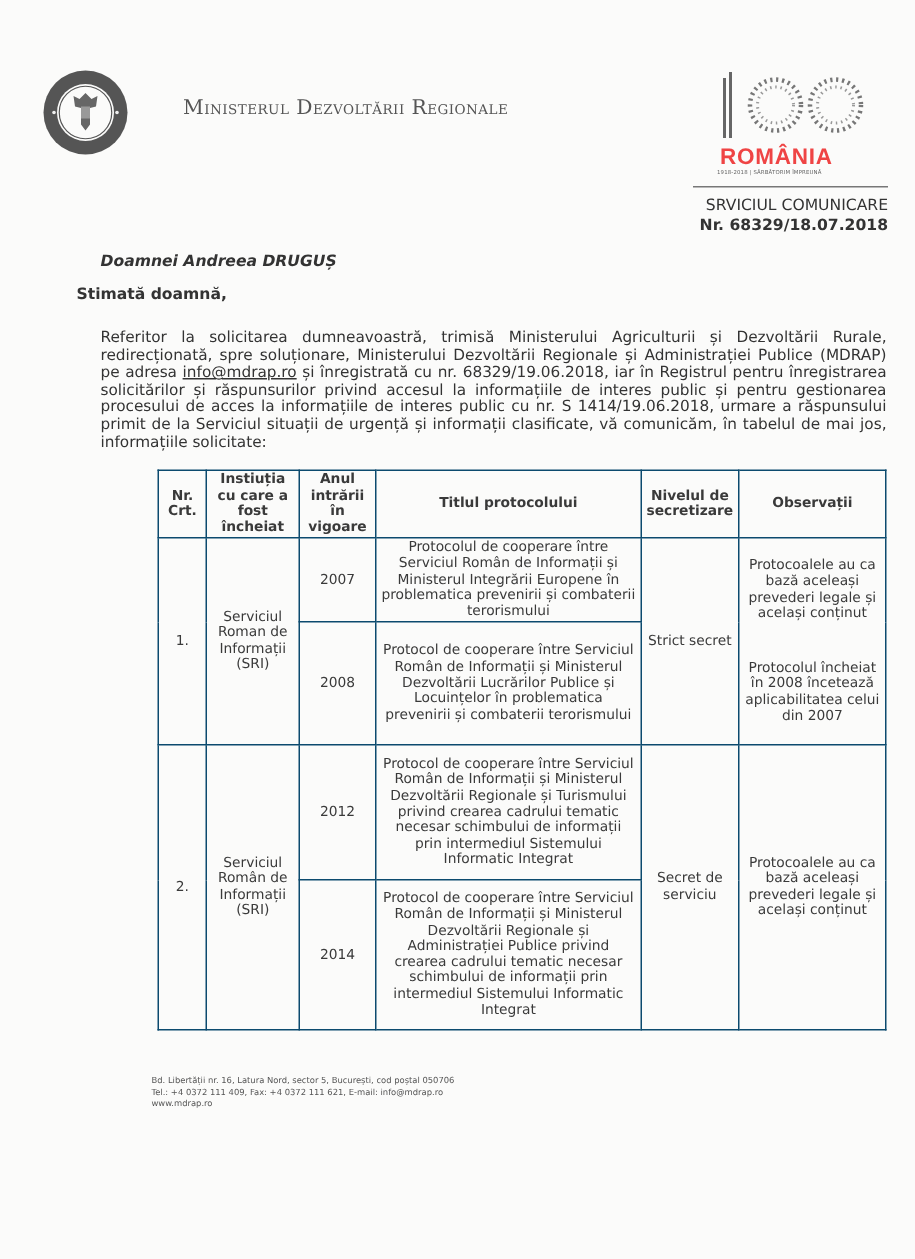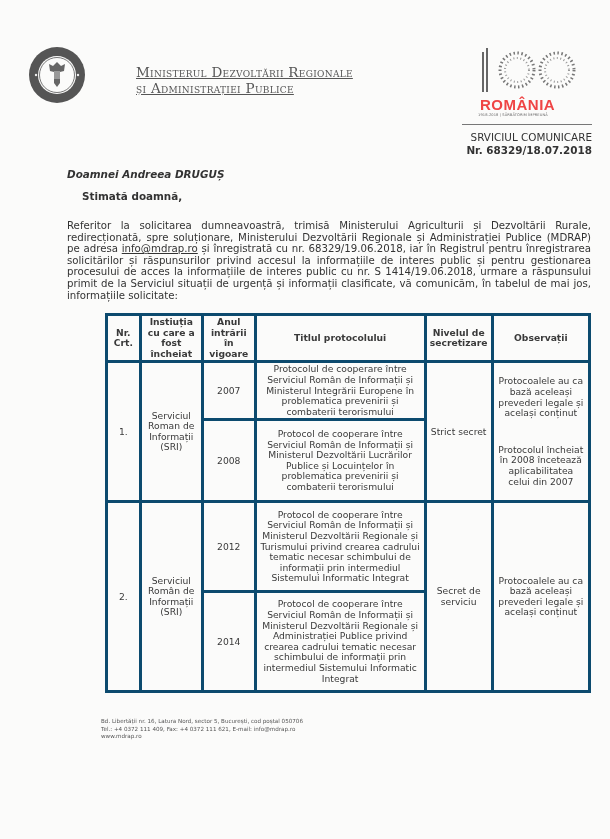--- a/index.html
+++ b/index.html
@@ -3,34 +3,34 @@
   <meta charset="utf-8">
   <style>
     html, body { margin: 0; padding: 0; }
     body {
       width: 610px; height: 839px; background: #fbfbfa; position: relative; overflow: hidden;
       font-family: "DejaVu Sans", sans-serif; color: #2a2a2a;
     }
     .abs { position: absolute; }
     
     .seal { left: 27px; top: 45px; width: 60px; height: 60px; }
-    .ministry { left: 136px; top: 64px; font-family: "DejaVu Serif", serif; font-size: 13.5px; line-height: 16px; color: #555; letter-spacing: 0.3px; font-variant: small-caps; text-decoration: underline; }
+    .ministry { left: 122px; top: 64px; font-family: "DejaVu Serif", serif; font-size: 13.5px; line-height: 16px; color: #555; letter-spacing: 0.3px; font-variant: small-caps; }
     .logo100 { left: 472px; top: 40px; width: 115px; height: 80px; }
     .logo-romania { left: 480px; top: 96px; font-family: "Liberation Sans", sans-serif; font-weight: bold; font-size: 15px; color: #ef4444; letter-spacing: 0.5px; }
     .logo-sub { left: 478px; top: 113px; font-size: 3.6px; color: #666; letter-spacing: 0.1px; }
     .header-rule { left: 462px; top: 124px; width: 130px; height: 1px; background: #777; }
     .service { right: 18px; top: 131px; text-align: right; font-size: 10.4px; line-height: 13px; color: #333; }
     .service .nr { font-weight: bold; }
     .recipient { left: 67px; top: 168px; font-size: 10.4px; font-weight: bold; color: #333; font-style: italic; }
-    .greeting { left: 82px; top: 190px; font-size: 10.4px; font-weight: bold; color: #333; }
+    .greeting { left: 51px; top: 190px; font-size: 10.4px; font-weight: bold; color: #333; }
     .body-text { left: 67px; top: 220px; width: 524px; font-size: 10.2px; line-height: 11.6px; text-align: justify; color: #333; }
     .body-text a { color: #333; text-decoration: underline; }
     
     table.data { position: absolute; left: 105px; top: 313px; width: 486px; border-collapse: collapse; font-size: 9.2px; line-height: 10.6px; color: #3a3a3a; }
-    table.data th, table.data td { border: 3px solid #0c4a6e; text-align: center; vertical-align: middle; padding: 1px 3px; }
+    table.data th, table.data td { border: 1px solid #0c4a6e; text-align: center; vertical-align: middle; padding: 1px 3px; }
     table.data th { font-weight: bold; height: 42px; }
     .c-nr { width: 25px; } .c-inst { width: 54px; } .c-year { width: 44px; } .c-title { width: 168px; } .c-level { width: 58px; } .c-obs { width: 90px; }
     .obs-block { display: block; }
     .obs-gap { height: 26px; }
     
     .footer { left: 101px; top: 718px; font-size: 5.6px; line-height: 7.6px; color: #555; }
   </style>
 </head>
 <body>
 
@@ -38,21 +38,20 @@
   <circle cx="30" cy="30" r="28" fill="#555"></circle>
   <circle cx="30" cy="30" r="19" fill="#fbfbfa"></circle>
   <circle cx="30" cy="30" r="17.5" fill="none" stroke="#555" stroke-width="0.8"></circle>
   <path d="M30 17 L34 21 L38 19 L37 26 L33 27 L33 38 L30 42 L27 38 L27 27 L23 26 L22 19 L26 21 Z" fill="#666"></path>
   <rect x="27" y="26" width="6" height="8" fill="#999"></rect>
   <circle cx="9" cy="30" r="1.2" fill="#eee"></circle>
     <circle cx="51" cy="30" r="1.2" fill="#eee"></circle>
 </svg>
 <div class="abs ministry">
   <div>Ministerul Dezvoltării Regionale</div>
-  <div>și Administrației Publice</div>
 </div>
 
 <svg class="abs logo100" viewBox="0 0 115 80">
   <g fill="#666">
     <rect x="10" y="12" width="2" height="40"></rect>
       <rect x="14" y="8" width="2" height="44"></rect>
   </g>
   <circle cx="45" cy="30" r="17" fill="none" stroke="#777" stroke-width="3" stroke-dasharray="1.5 2.5"></circle>
   <circle cx="45" cy="30" r="12" fill="none" stroke="#999" stroke-width="2" stroke-dasharray="1 2.5"></circle>
   <circle cx="85" cy="30" r="17" fill="none" stroke="#777" stroke-width="3" stroke-dasharray="1.5 2.5"></circle>

